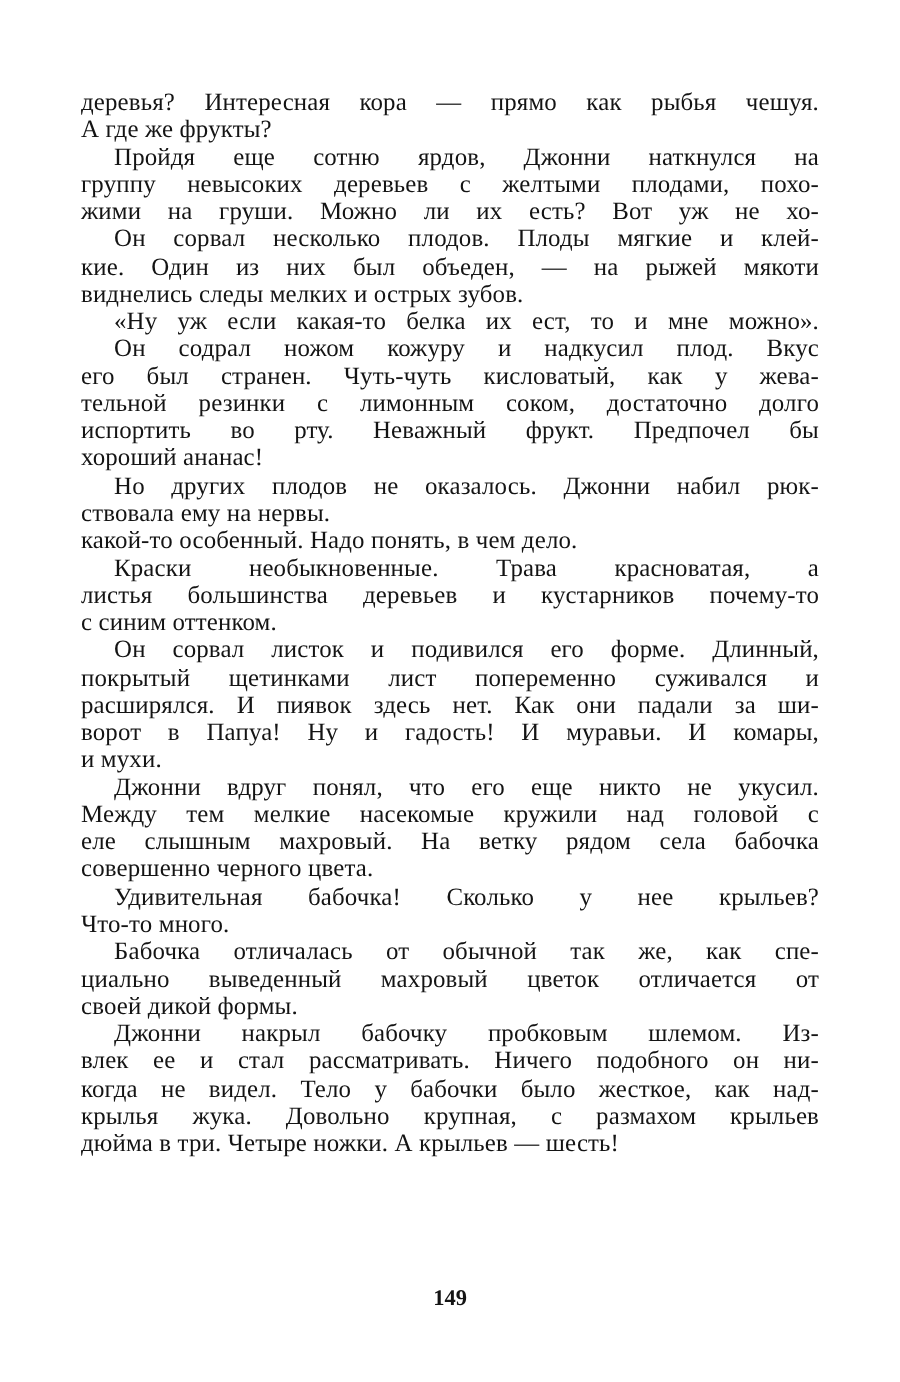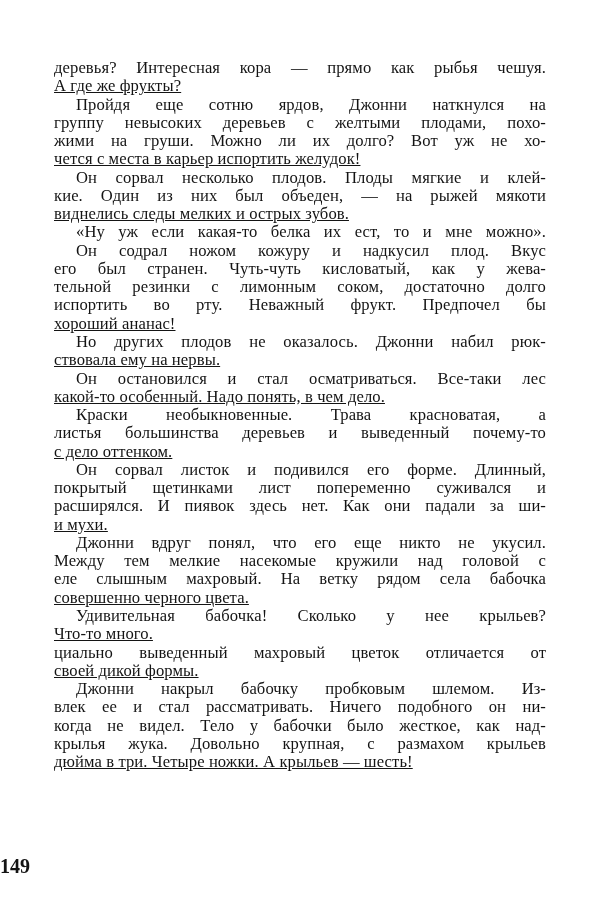--- a/index.html
+++ b/index.html
@@ -31,73 +31,72 @@
     height: 18.27px;
     line-height: 18.27px;
     font-size: 16.6px;
     white-space: nowrap;
     text-align: justify;
     text-align-last: justify;
     letter-spacing: 0.1px;
   }
   .line.last {
     text-align-last: left;
-    text-decoration: underline;
   }
   .line.indent {
     padding-left: 22px;
   }
   .page-number {
     position: absolute;
     left: 0;
     width: 600px;
     top: 857px;
-    text-align: left;
-    font-size: 20px;
+    text-align: center;
+    font-size: 15px;
     font-weight: bold;
     line-height: 18px;
   }
 </style>
 </head>
 <body>
 
 <div class="page">
   <div class="text-block" id="text-block">
       <span class="line">деревья? Интересная кора — прямо как рыбья чешуя.</span>
       <span class="line last">А где же фрукты?</span>
       <span class="line indent">Пройдя еще сотню ярдов, Джонни наткнулся на</span>
       <span class="line">группу невысоких деревьев с желтыми плодами, похо-</span>
-      <span class="line">жими на груши. Можно ли их долго? Вот уж не хо-</span>
-      <span class="line last">чется с места в карьер испортить желудок!</span>
+      <span class="line">жими на груши. Можно ли их есть? Вот уж не хо-</span>
       <span class="line indent">Он сорвал несколько плодов. Плоды мягкие и клей-</span>
       <span class="line">кие. Один из них был объеден, — на рыжей мякоти</span>
       <span class="line last">виднелись следы мелких и острых зубов.</span>
       <span class="line indent">«Ну уж если какая-то белка их ест, то и мне можно».</span>
       <span class="line indent">Он содрал ножом кожуру и надкусил плод. Вкус</span>
       <span class="line">его был странен. Чуть-чуть кисловатый, как у жева-</span>
       <span class="line">тельной резинки с лимонным соком, достаточно долго</span>
       <span class="line">испортить во рту. Неважный фрукт. Предпочел бы</span>
       <span class="line last">хороший ананас!</span>
       <span class="line indent">Но других плодов не оказалось. Джонни набил рюк-</span>
       <span class="line last">ствовала ему на нервы.</span>
-      <span class="line indent">Он остановился и стал осматриваться. Все-таки лес</span>
       <span class="line last">какой-то особенный. Надо понять, в чем дело.</span>
       <span class="line indent">Краски необыкновенные. Трава красноватая, а</span>
-      <span class="line">листья большинства деревьев и выведенный почему-то</span>
-      <span class="line last">с дело оттенком.</span>
+      <span class="line">листья большинства деревьев и кустарников почему-то</span>
+      <span class="line last">с синим оттенком.</span>
       <span class="line indent">Он сорвал листок и подивился его форме. Длинный,</span>
       <span class="line">покрытый щетинками лист попеременно суживался и</span>
       <span class="line">расширялся. И пиявок здесь нет. Как они падали за ши-</span>
+      <span class="line">ворот в Папуа! Ну и гадость! И муравьи. И комары,</span>
       <span class="line last">и мухи.</span>
       <span class="line indent">Джонни вдруг понял, что его еще никто не укусил.</span>
       <span class="line">Между тем мелкие насекомые кружили над головой с</span>
       <span class="line">еле слышным махровый. На ветку рядом села бабочка</span>
       <span class="line last">совершенно черного цвета.</span>
       <span class="line indent">Удивительная бабочка! Сколько у нее крыльев?</span>
       <span class="line last">Что-то много.</span>
+      <span class="line indent">Бабочка отличалась от обычной так же, как спе-</span>
       <span class="line">циально выведенный махровый цветок отличается от</span>
       <span class="line last">своей дикой формы.</span>
       <span class="line indent">Джонни накрыл бабочку пробковым шлемом. Из-</span>
       <span class="line">влек ее и стал рассматривать. Ничего подобного он ни-</span>
       <span class="line">когда не видел. Тело у бабочки было жесткое, как над-</span>
       <span class="line">крылья жука. Довольно крупная, с размахом крыльев</span>
       <span class="line last">дюйма в три. Четыре ножки. А крыльев — шесть!</span>
     </div>
   <div class="page-number">149</div>
 </div>

